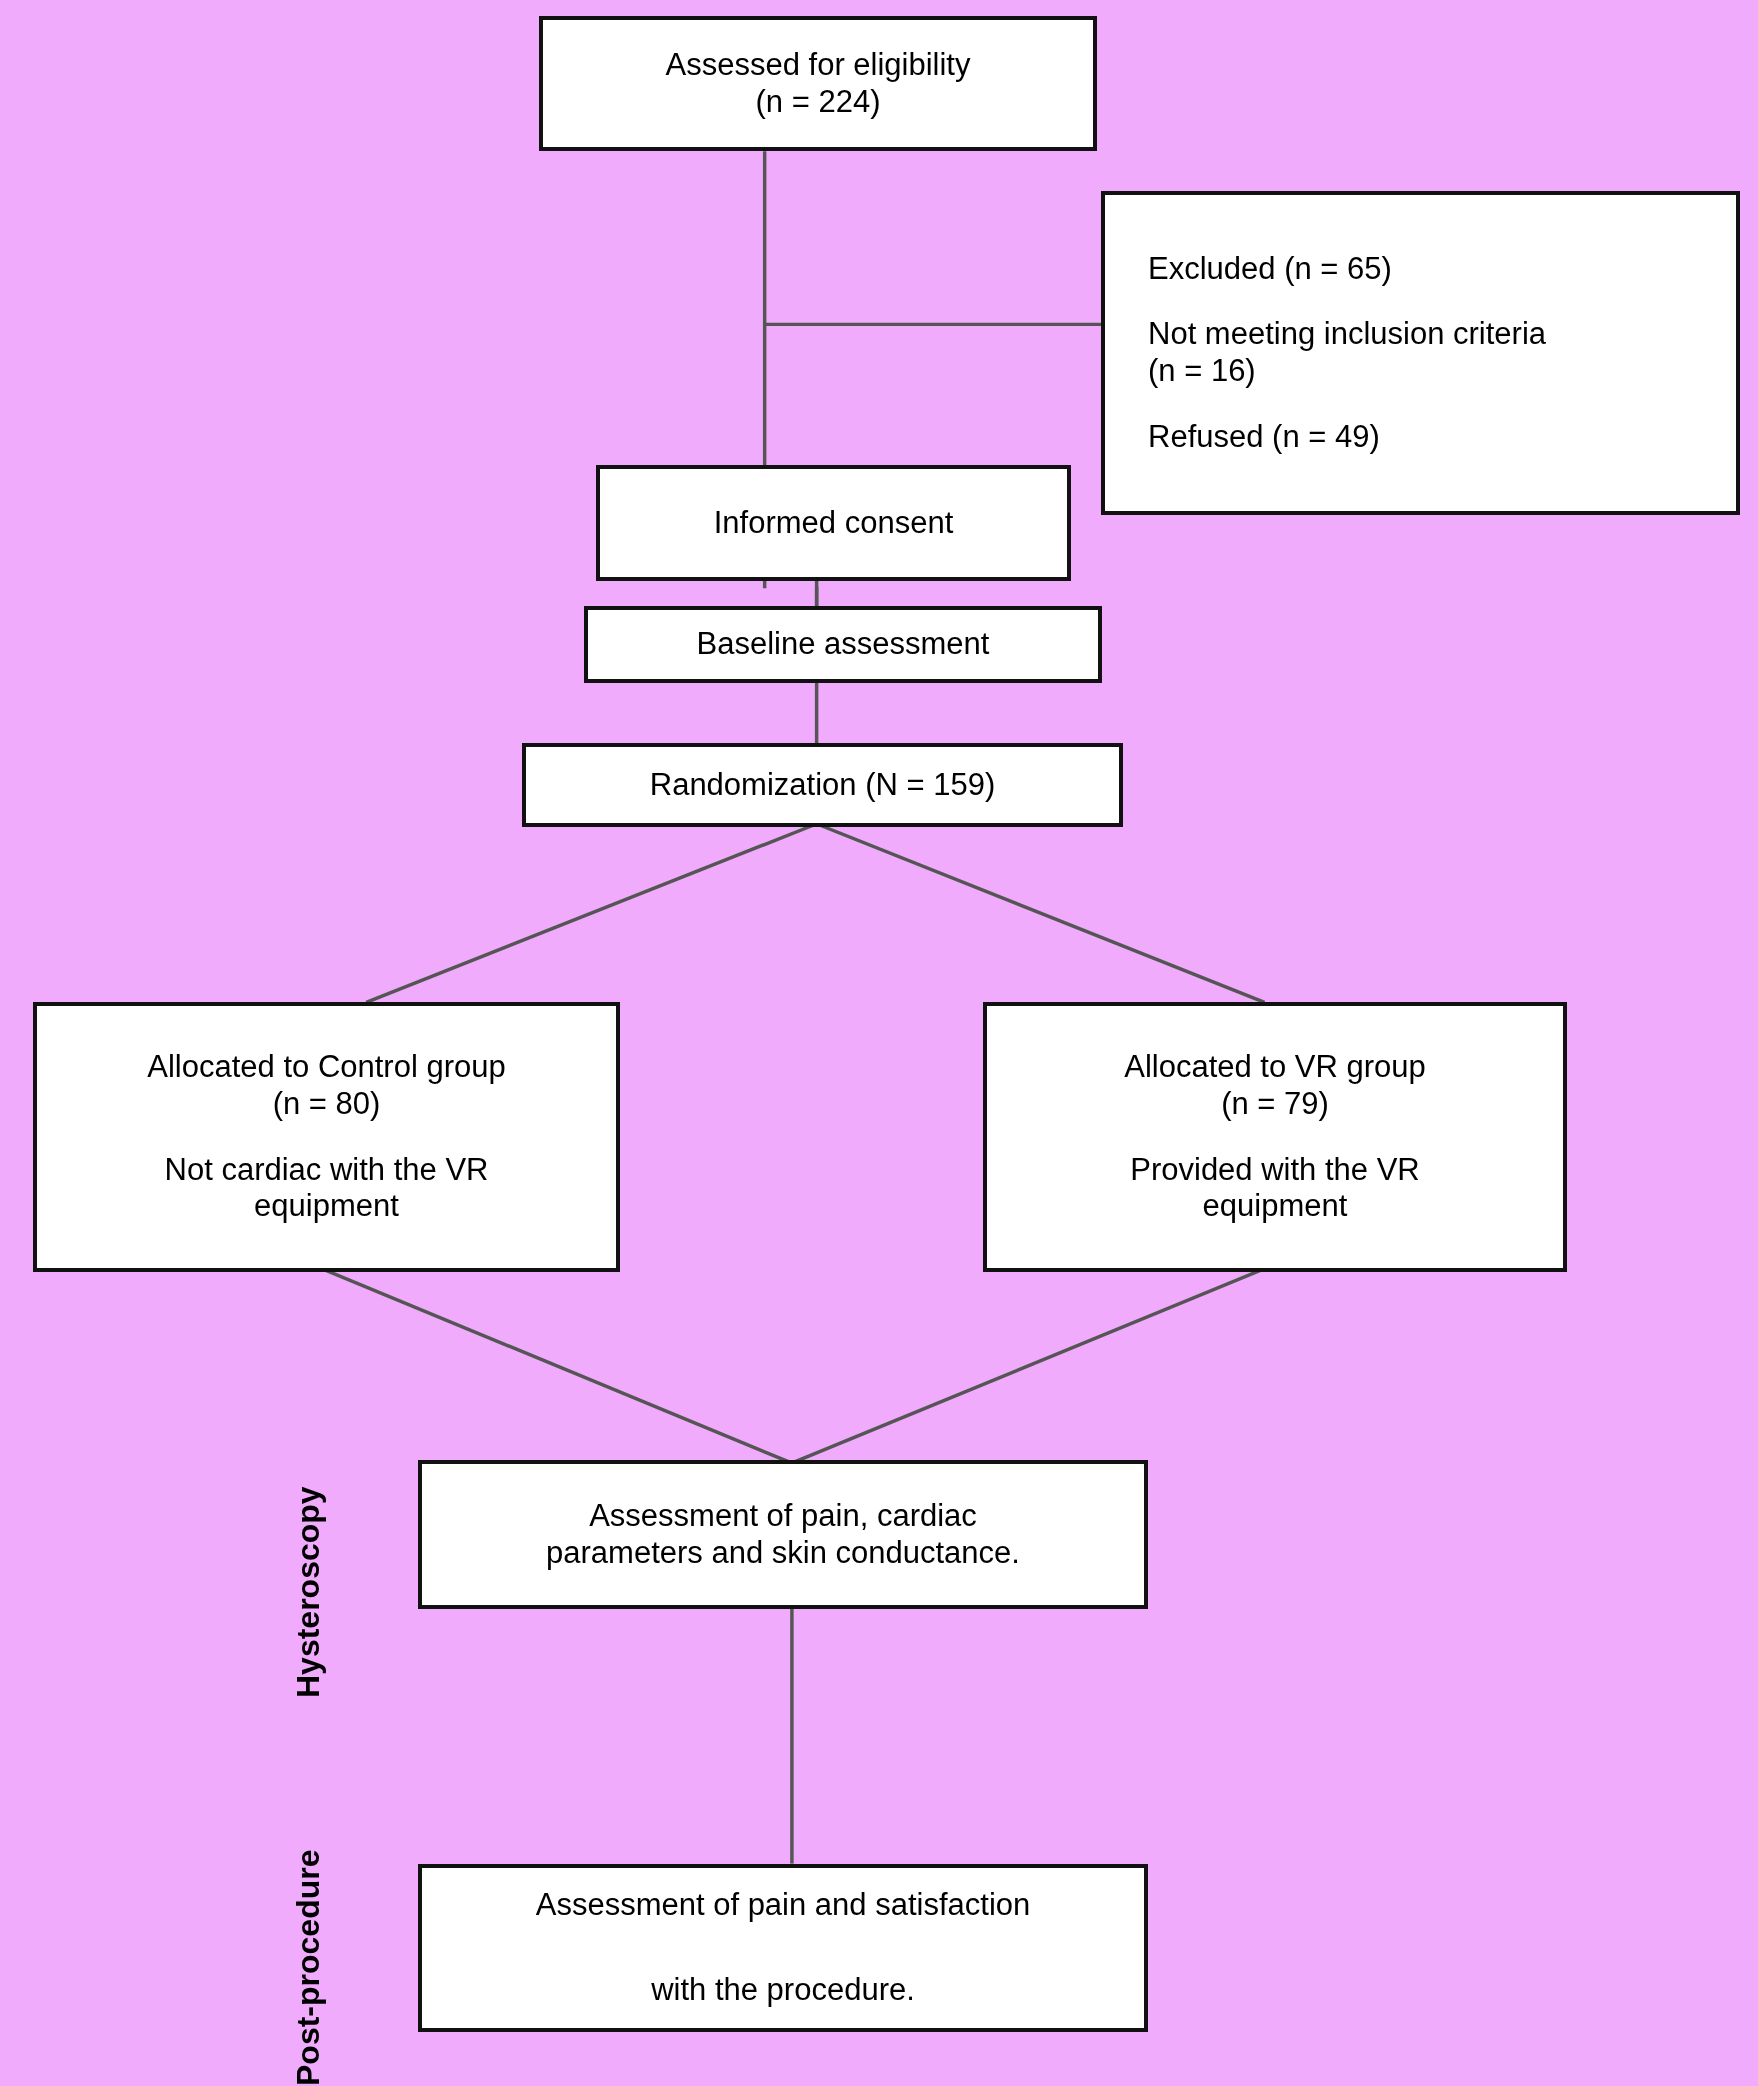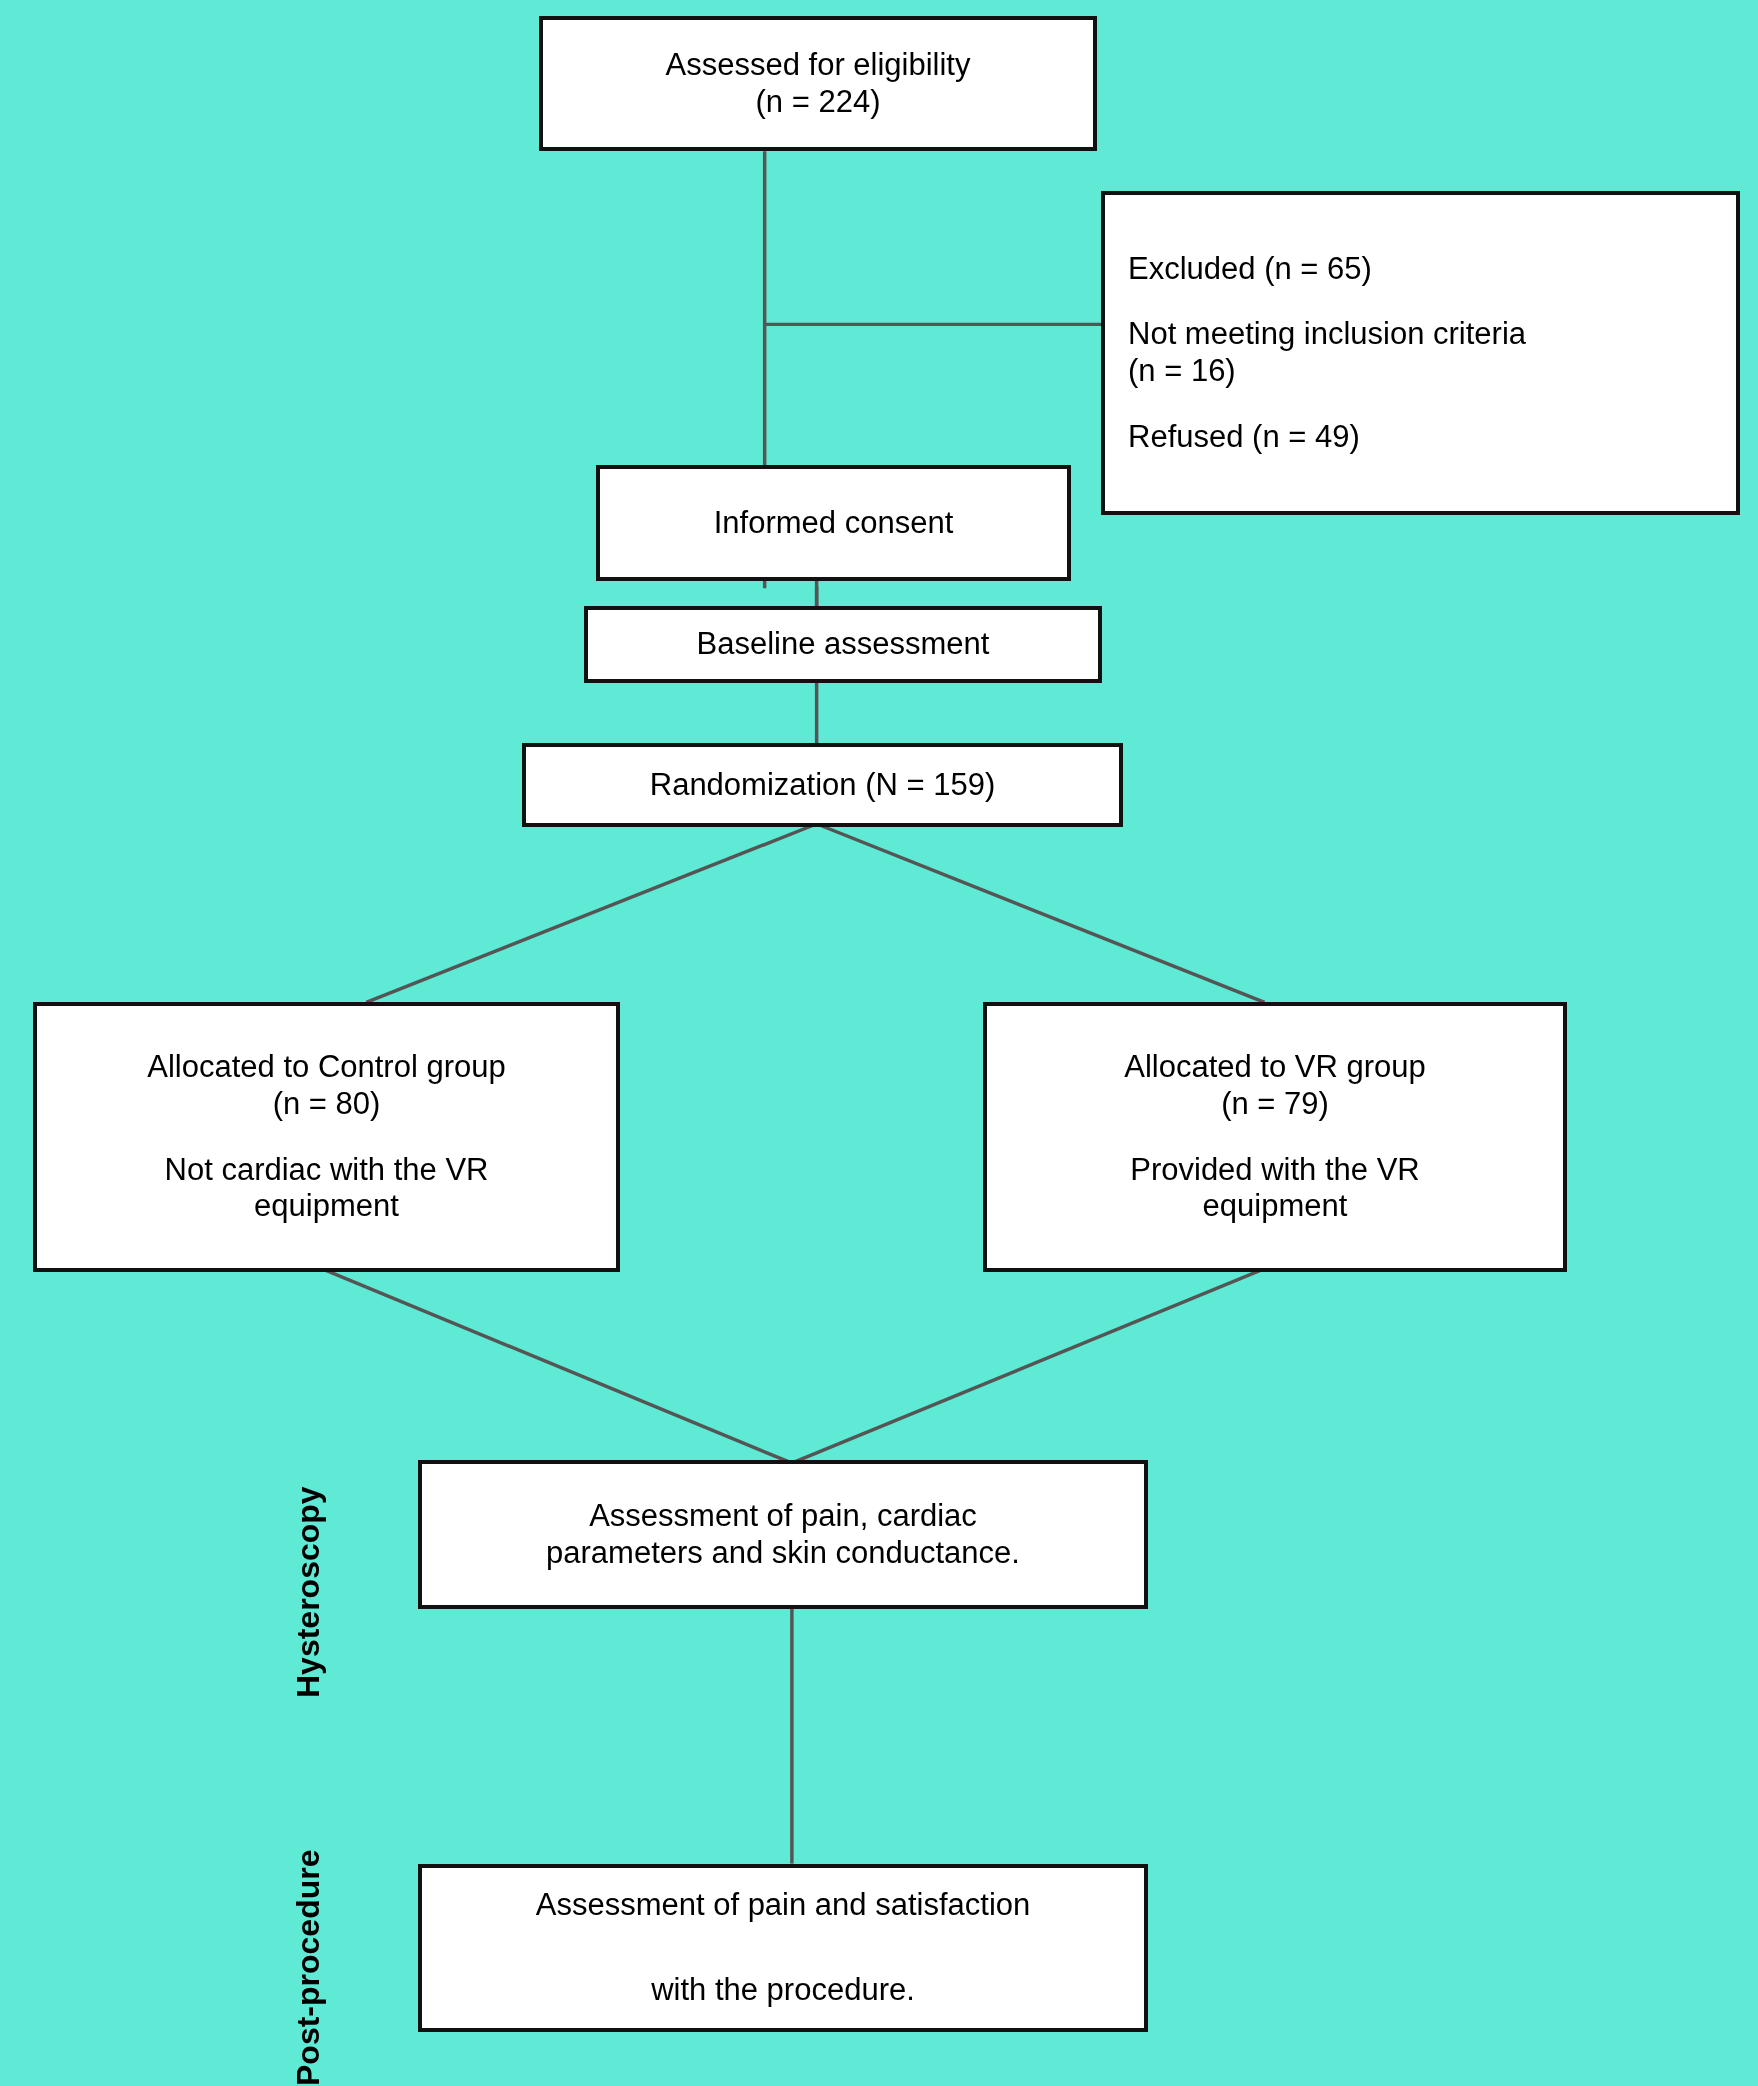--- a/index.html
+++ b/index.html
@@ -4,21 +4,21 @@
 <style>
   html, body {
     margin: 0;
     padding: 0;
     background: #ffffff;
   }
   #canvas {
     position: relative;
     width: 1758px;
     height: 2087px;
-    background: #5eead4;
+    background: #f0abfc;
     font-family: "Liberation Sans", sans-serif;
     overflow: hidden;
   }
   .node {
     position: absolute;
     box-sizing: border-box;
     background: #ffffff;
     border: 4.5px solid #111111;
     display: flex;
     flex-direction: column;
@@ -27,21 +27,21 @@
     z-index: 5;
   }
   .node .line {
     display: block;
     font-size: 31px;
     line-height: 1.18;
     white-space: pre-wrap;
   }
   .center .line { text-align: center; }
   .leftal { align-items: flex-start; }
-  .leftal .line { text-align: left; }
+  .leftal .line { text-align: left; margin-left: 20px; }
   .pad-lr { padding: 0 23px; }
   .gap-block { height: 29px; }
 
   svg.connectors {
     position: absolute;
     left: 0;
     top: 0;
     width: 1758px;
     height: 2087px;
     z-index: 1;

